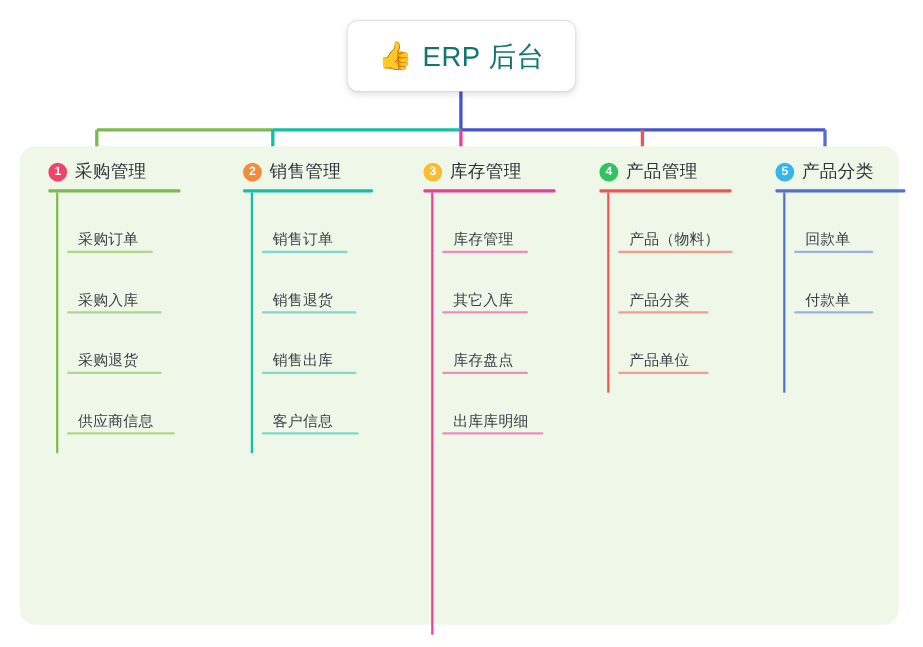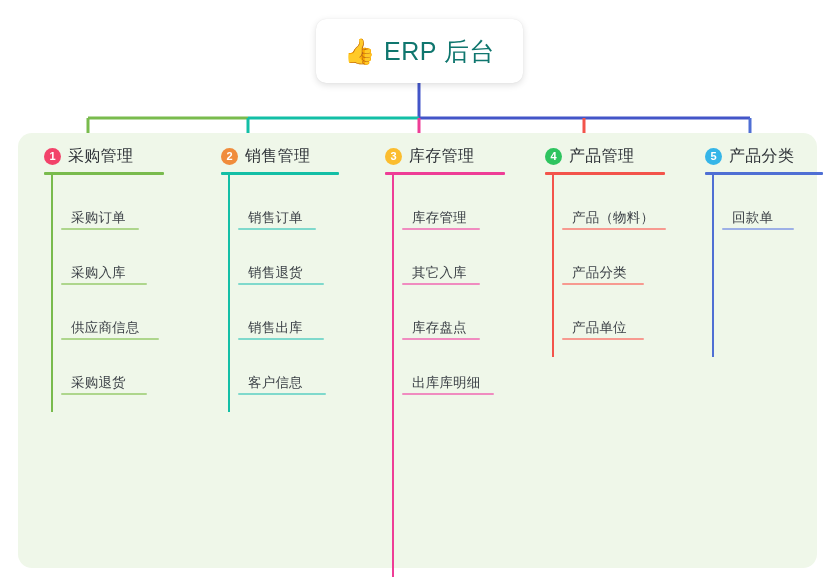--- a/index.html
+++ b/index.html
@@ -195,27 +195,27 @@
         <div class="items">
           <div class="item">
             <span class="item-label">采购订单</span>
             <div class="item-rule" style="background: rgb(174, 214, 140); width: 78px;"></div>
           </div>
           <div class="item">
             <span class="item-label">采购入库</span>
             <div class="item-rule" style="background: rgb(174, 214, 140); width: 86px;"></div>
           </div>
           <div class="item">
+            <span class="item-label">采购退货</span>
+            <div class="item-rule" style="background: rgb(174, 214, 140); width: 86px;"></div>
+          </div>
+          <div class="item">
             <span class="item-label">供应商信息</span>
             <div class="item-rule" style="background: rgb(174, 214, 140); width: 98px;"></div>
           </div>
-          <div class="item">
-            <span class="item-label">采购退货</span>
-            <div class="item-rule" style="background: rgb(174, 214, 140); width: 86px;"></div>
-          </div>
         </div>
       </div>
       <div class="column col-1">
         <div class="col-head">
           <span class="badge" style="background: rgb(240, 140, 60);">2</span>
           <span class="col-title">销售管理</span>
         </div>
         <div class="head-rule" style="background: rgb(19, 191, 166); width: 118px;"></div>
         <div class="spine" style="background: rgb(19, 191, 166); height: 237px;"></div>
         <div class="items">
@@ -290,17 +290,21 @@
           <span class="badge" style="background: rgb(53, 181, 232);">5</span>
           <span class="col-title">产品分类</span>
         </div>
         <div class="head-rule" style="background: rgb(79, 111, 212); width: 118px;"></div>
         <div class="spine" style="background: rgb(79, 111, 212); height: 182px;"></div>
         <div class="items">
           <div class="item">
             <span class="item-label">回款单</span>
             <div class="item-rule" style="background: rgb(157, 176, 230); width: 72px;"></div>
           </div>
+          <div class="item">
+            <span class="item-label">付款单</span>
+            <div class="item-rule" style="background: rgb(157, 176, 230); width: 72px;"></div>
+          </div>
         </div>
       </div>
     </div>
 
 </div>
 
 </body></html>

